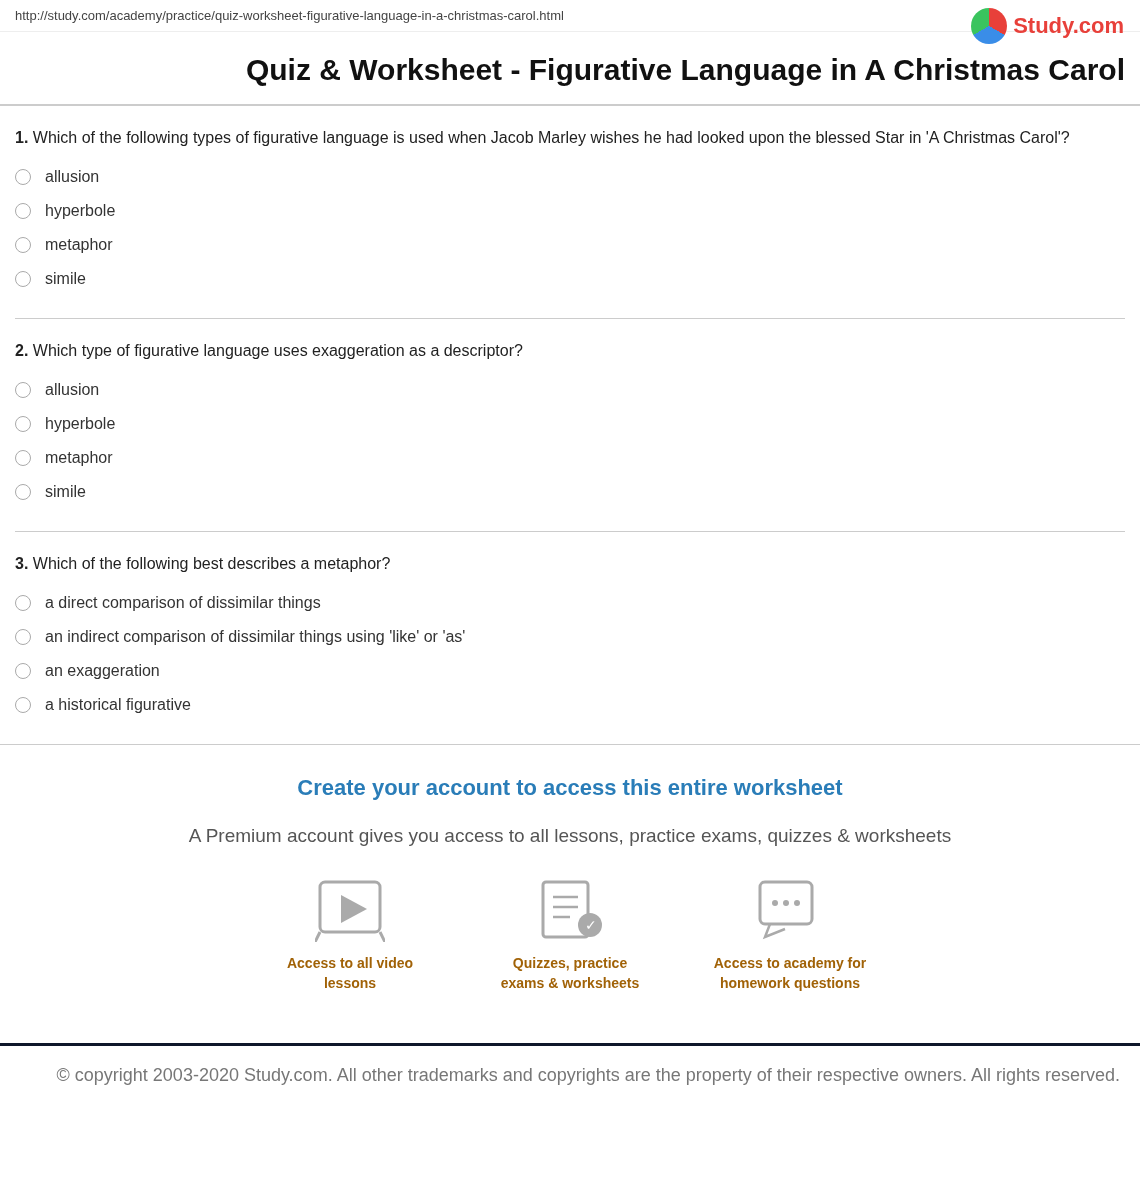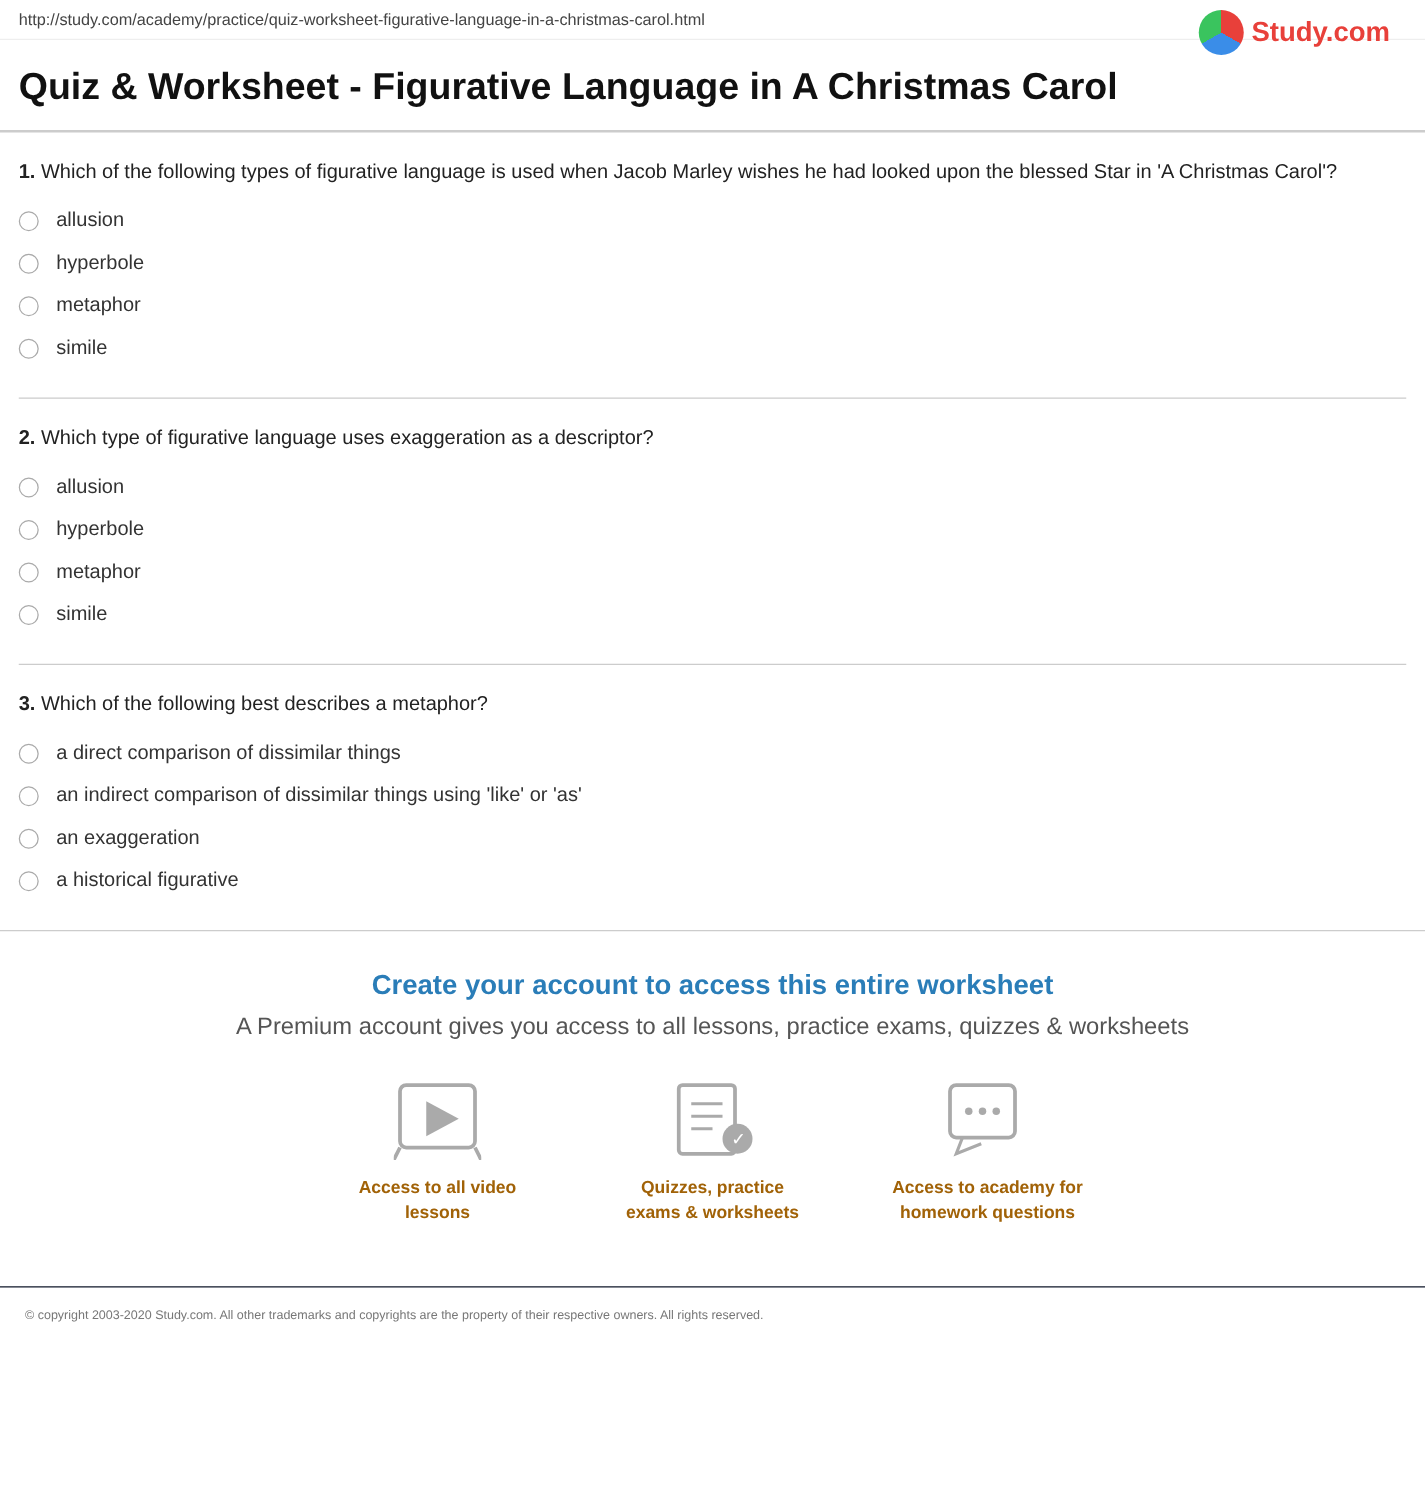--- a/index.html
+++ b/index.html
@@ -13,21 +13,21 @@
     }
     .url-bar {
       padding: 8px 15px;
       font-size: 13px;
       color: #444;
       border-bottom: 1px solid #eee;
     }
     .logo-area {
       position: absolute;
       top: 8px;
-      right: 28px;
+      right: 16px;
       display: flex;
       align-items: center;
     }
     .logo-circle {
       width: 36px;
       height: 36px;
       border-radius: 50%;
       background: conic-gradient(#e8403a 0deg 120deg, #3a8de8 120deg 240deg, #3ac45e 240deg 360deg);
       display: inline-block;
       margin-right: 6px;
@@ -38,20 +38,21 @@
       font-weight: bold;
       color: #333;
     }
     .logo-text span {
       color: #e8403a;
     }
     .header-row {
       position: relative;
       padding: 10px 15px 5px 15px;
       border-bottom: 2px solid #ccc;
+      text-align: right;
     }
     .page-title {
       font-size: 30px;
       font-weight: bold;
       color: #111;
       line-height: 1.3;
       margin-top: 8px;
       margin-bottom: 10px;
     }
     .content {
@@ -96,21 +97,21 @@
     }
     .promo-section {
       background: #fff;
       border-top: 1px solid #ccc;
       padding: 30px 15px 20px 15px;
       text-align: center;
     }
     .promo-title {
       font-size: 22px;
       color: #2a7db8;
-      margin-bottom: 10px;
+      margin-bottom: 24px;
     }
     .promo-subtitle {
       font-size: 19px;
       color: #555;
       margin-bottom: 30px;
     }
     .features-row {
       display: flex;
       justify-content: center;
       gap: 60px;
@@ -128,25 +129,25 @@
       margin-bottom: 12px;
     }
     .feature-label {
       font-size: 14px;
       color: #a16207;
       text-align: center;
       line-height: 1.4;
       font-weight: bold;
     }
     .footer {
-      text-align: left;
-      font-size: 10px;
+      text-align: right;
+      font-size: 18px;
       color: #777;
       padding: 15px 20px;
-      border-top: 1px solid #0f172a;
+      border-top: 3px solid #0f172a;
       line-height: 1.6;
     }
   </style>
 </head>
 <body>
 
 <div style="position:relative;">
   <div class="url-bar">http://study.com/academy/practice/quiz-worksheet-figurative-language-in-a-christmas-carol.html</div>
   <div class="logo-area">
     <span class="logo-circle"></span>

